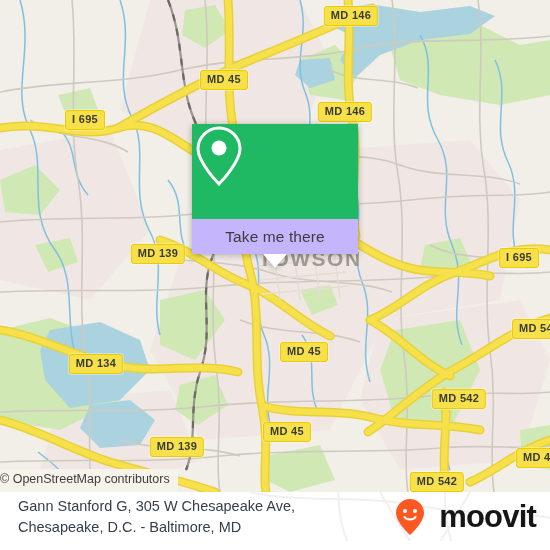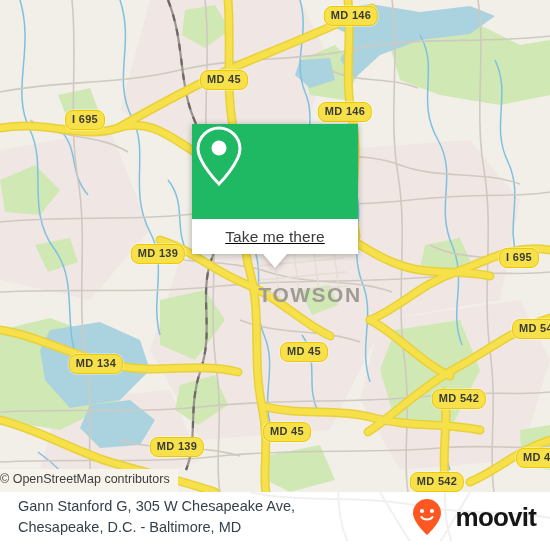--- a/index.html
+++ b/index.html
@@ -13,42 +13,41 @@
 
   
   #map{position:absolute;left:0;top:0;width:550px;height:492px;overflow:hidden;background:#f2efe9;}
   #map svg{position:absolute;left:0;top:0;display:block;}
 
   
   .shield{
     position:absolute;
     background:#f7e14a;
     border:1.6px solid #eec900;
-    border-radius:8px;
+    border-radius:3px;
     color:#3b3b36;
     font-size:11px;
     font-weight:bold;
     letter-spacing:.3px;
     line-height:1;
     padding:3px 6px 4px 6px;
     white-space:nowrap;
     transform:translate(-50%,-50%);
     box-shadow:0 0 0 1px rgba(255,255,255,.35);
   }
 
   
   .place-label{
     position:absolute;
     transform:translate(-50%,-50%);
     color:#9e9b93;
     font-size:21px;
     font-weight:bold;
     letter-spacing:1.5px;
     white-space:nowrap;
-    margin-top:36px;
   }
 
   
   #attribution{
     position:absolute;left:0;bottom:0;
     background:#f6f4ea;
     color:#3d3d3d;
     font-size:12.5px;
     padding:3px 8px 4px 0;
     white-space:nowrap;
@@ -61,25 +60,24 @@
     left:192px;top:124px;
     width:166px;
     filter:drop-shadow(0 1px 3px rgba(0,0,0,.30));
   }
   #popup-top{
     background:#1fb863;
     height:95px;
     display:flex;align-items:center;justify-content:center;
   }
   #popup-bottom{
-    background:#ffffff;
+    background:#c4b5fd;
     height:35px;
     display:flex;align-items:center;justify-content:center;
     position:relative;
-    text-decoration:underline;
   }
   #popup-label{
     color:#3c3c3c;
     font-size:15.5px;
     letter-spacing:.1px;
   }
   #popup-tail{
     position:absolute;
     left:50%;bottom:-14px;
     transform:translateX(-50%);
@@ -105,21 +103,21 @@
   }
   #footer-text{
     color:#36404a;
     font-size:14.5px;
     line-height:1.42;
     max-width:360px;
   }
   #brand{display:flex;align-items:center;gap:2px;}
   #brand-word{
     color:#161616;
-    font-size:26px;
+    font-size:31px;
     font-weight:bold;
     letter-spacing:-0.8px;
     line-height:1;
     margin-left:12px;
   }
 </style>
 </head>
 <body>
 
 <div id="app">

